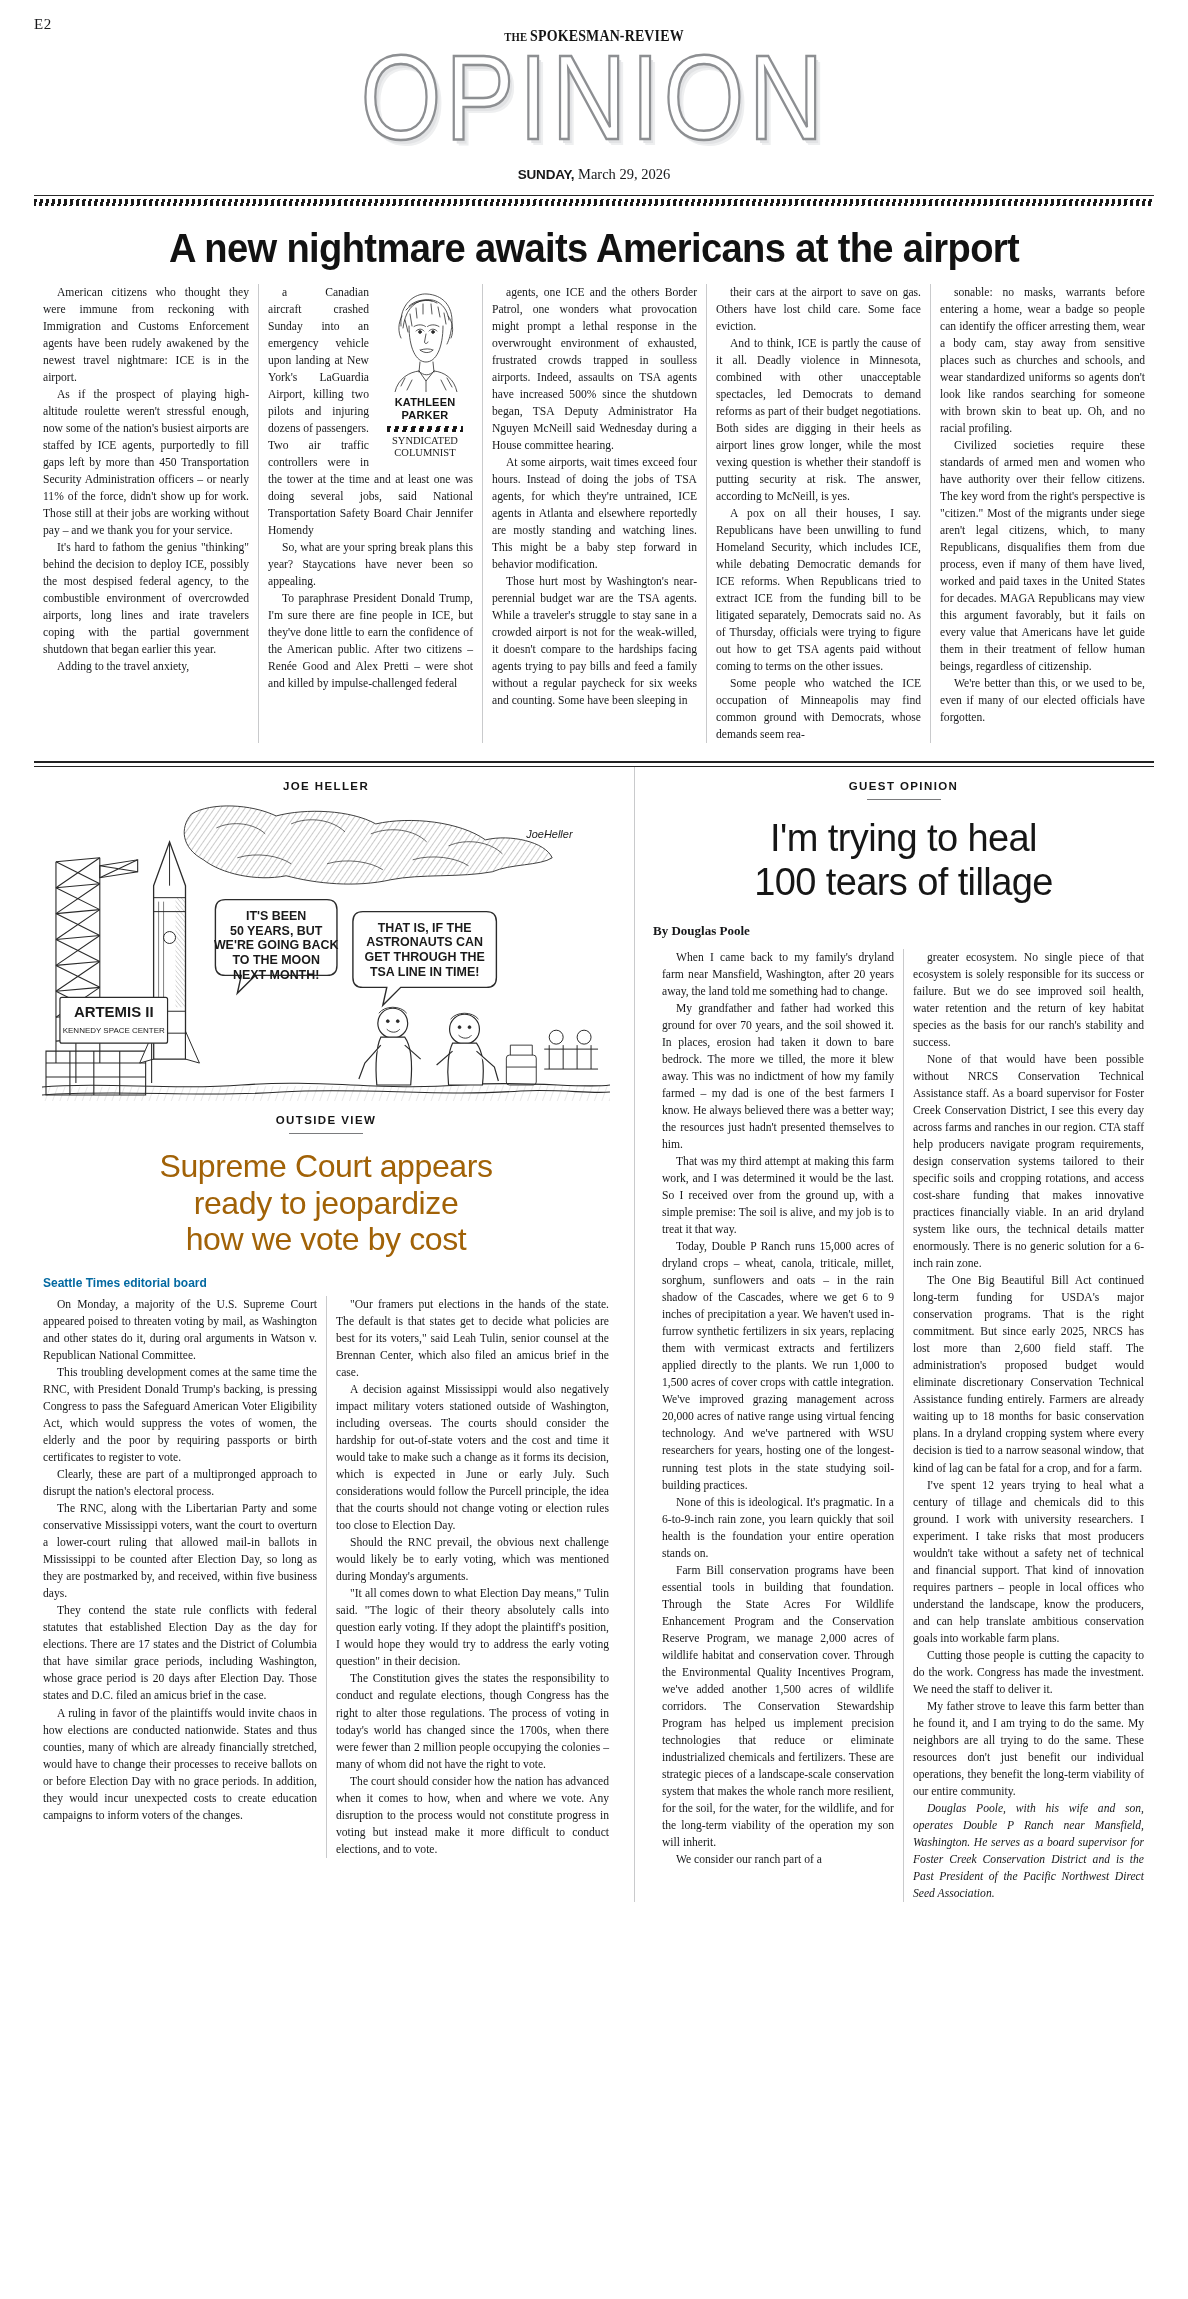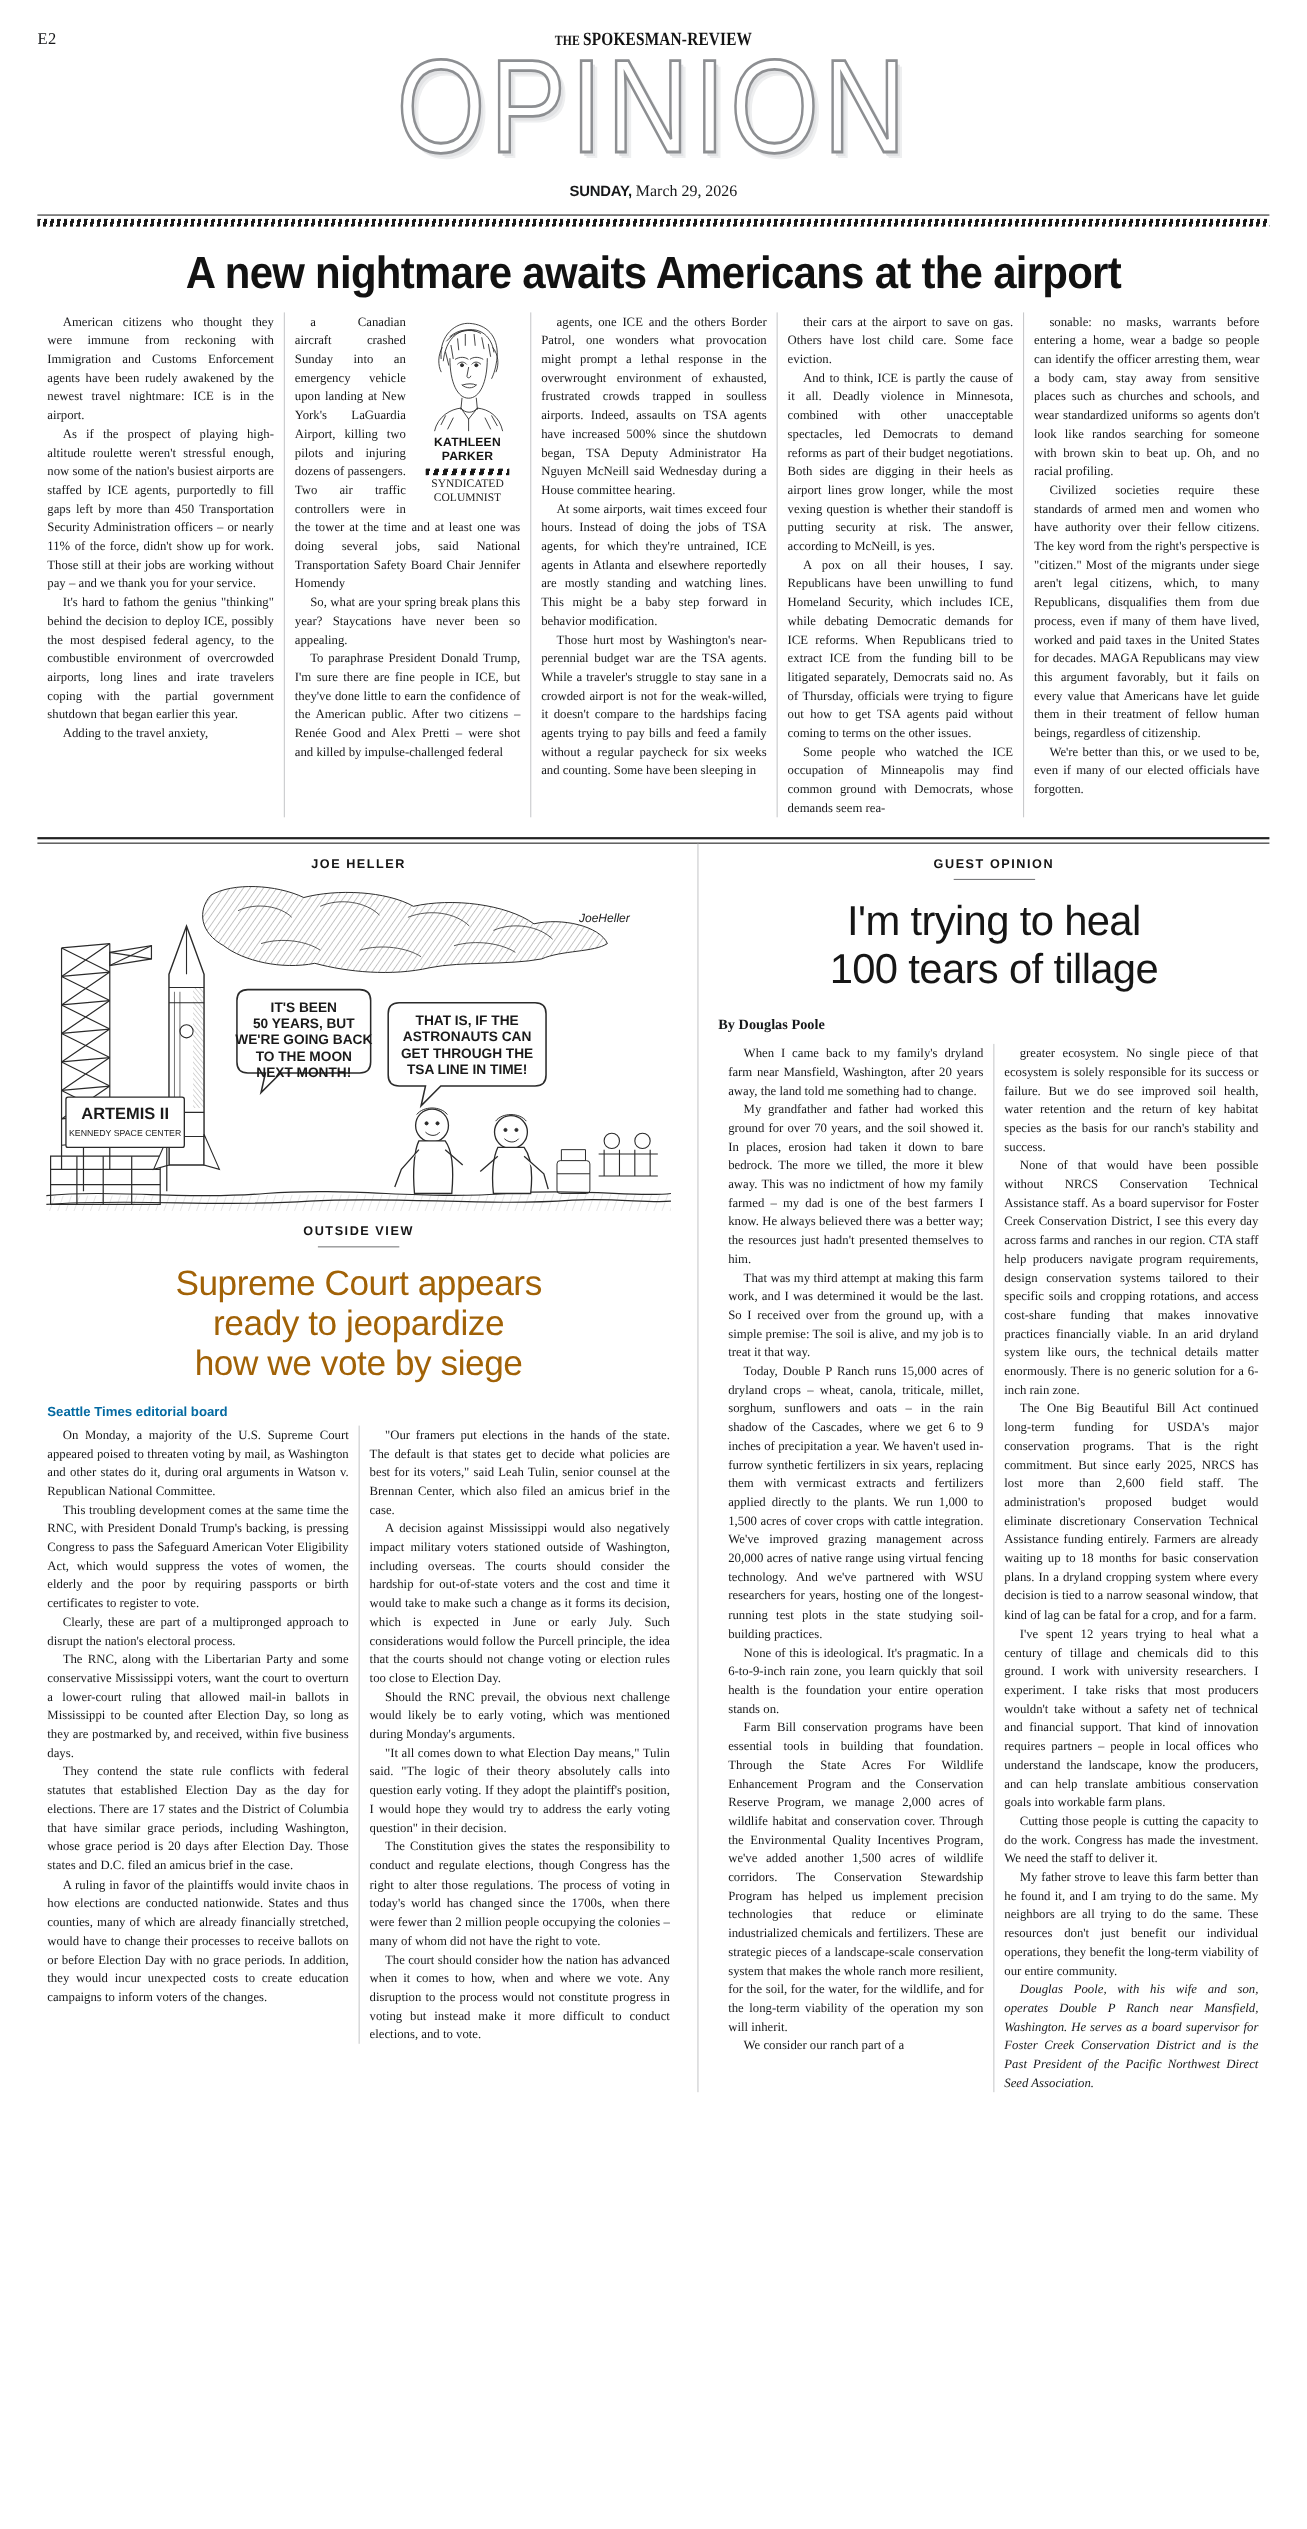--- a/index.html
+++ b/index.html
@@ -7,21 +7,21 @@
     width:1188px;height:2299px;
     background:#ffffff;
     font-family:"Liberation Serif", serif;
     color:#17181a;
     -webkit-font-smoothing:antialiased;
   }
   .page{position:relative;width:1188px;height:2299px;padding:0;box-sizing:border-box;}
 
   
   .masthead{position:relative;padding:26px 34px 0 34px;}
-  .folio{position:absolute;left:34px;top:28px;font-family:"Liberation Serif",serif;font-size:15px;letter-spacing:.5px;color:#17181a;}
+  .folio{position:absolute;left:34px;top:16px;font-family:"Liberation Serif",serif;font-size:15px;letter-spacing:.5px;color:#17181a;}
   .paper-name{
     text-align:center;font-family:"Liberation Serif",serif;font-weight:bold;
     font-size:17px;letter-spacing:.2px;color:#141414;
     transform:scaleX(.82);
   }
   .paper-name .small{font-size:13px;}
   .opinion-word{
     text-align:center;margin-top:-4px;
     font-family:"Liberation Sans",sans-serif;
     font-size:104px;line-height:.94;font-weight:300;letter-spacing:4px;
@@ -372,21 +372,21 @@
           <path d="M0 286 L570 284 L570 300 L0 300 Z" fill="url(#hatchC)" opacity="0.25"></path>
         </svg>
       </div>
 
       <div class="kicker">OUTSIDE VIEW</div>
       <div class="kicker-rule"></div>
 
       <div class="sub-headline">
         <span>Supreme Court appears</span><br>
         <span>ready to jeopardize</span><br>
-        <span>how we vote by siege</span>
+        <span>how we vote by cost</span>
       </div>
 
       <div class="byline-bold">Seattle Times editorial board</div>
 
       <div class="cols2">
         <div class="col2">
           <p class="first">On Monday, a majority of the U.S. Supreme Court appeared poised to threaten voting by mail, as Washington and other states do it, during oral arguments in Watson v. Republican National Committee.</p>
           <p>This troubling development comes at the same time the RNC, with President Donald Trump's backing, is pressing Congress to pass the Safeguard American Voter Eligibility Act, which would suppress the votes of women, the elderly and the poor by requiring passports or birth certificates to register to vote.</p>
           <p>Clearly, these are part of a multipronged approach to disrupt the nation's electoral process.</p>
           <p>The RNC, along with the Libertarian Party and some conservative Mississippi voters, want the court to overturn a lower-court ruling that allowed mail-in ballots in Mississippi to be counted after Election Day, so long as they are postmarked by, and received, within five business days.</p>

